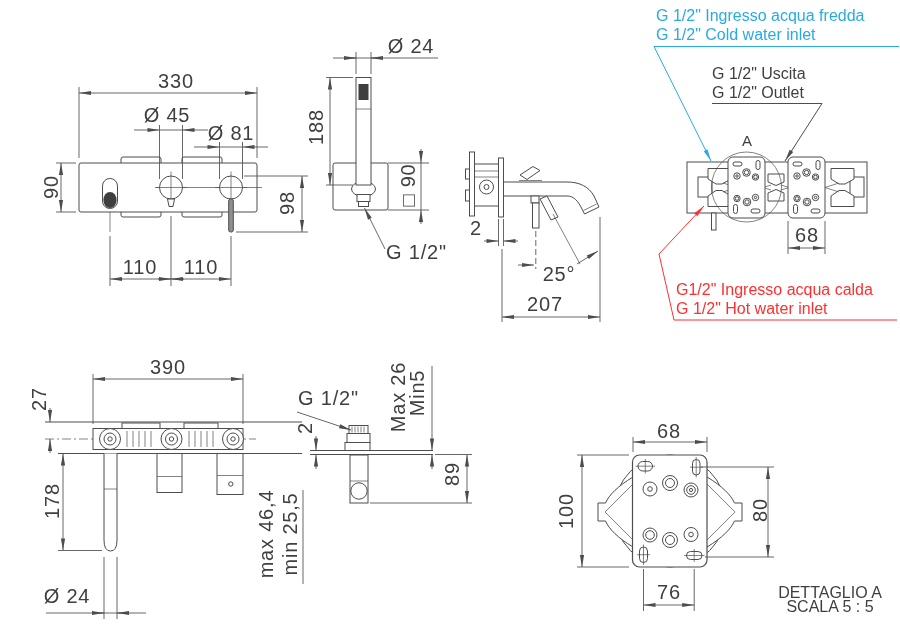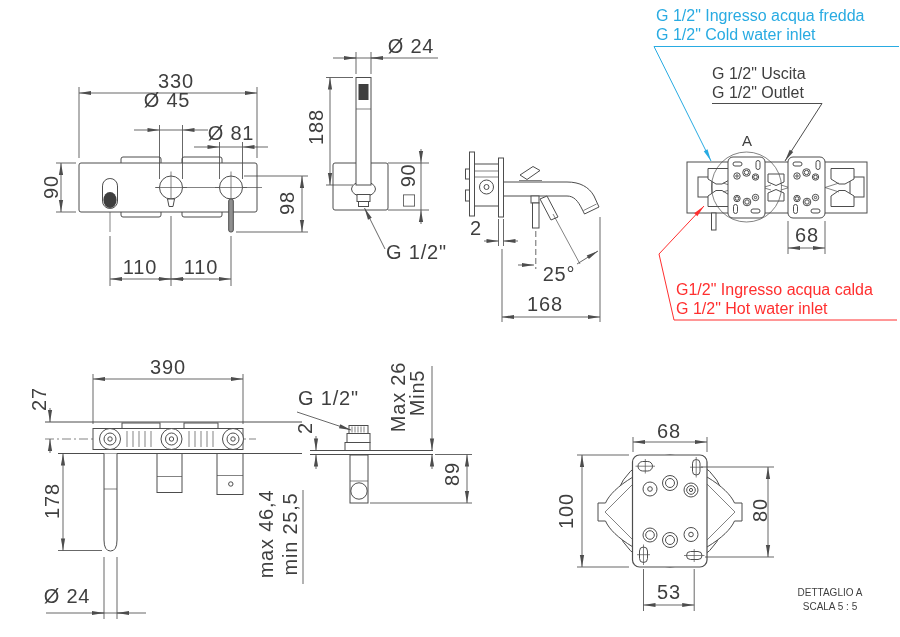--- a/index.html
+++ b/index.html
@@ -17,21 +17,21 @@
   svg .dim{stroke-width:0.85;}
   svg .blue-line{stroke:var(--accent-blue);}
   svg .red-line{stroke:var(--accent-red);}
   .lbl{position:absolute;font-size:20px;letter-spacing:0.8px;color:var(--text);
        height:20px;line-height:20px;text-align:center;white-space:nowrap;}
   .rot{transform:rotate(-90deg);transform-origin:center;}
   .la{text-align:left;}
   .ann{position:absolute;font-size:16px;line-height:19px;color:var(--text);white-space:nowrap;}
   .ann.blue{color:var(--accent-blue);}
   .ann.red{color:var(--accent-red);}
-  .cap{position:absolute;font-size:10px;line-height:14px;color:var(--text);text-align:center;white-space:nowrap;}
+  .cap{position:absolute;font-size:16px;line-height:14px;color:var(--text);text-align:center;white-space:nowrap;}
   .amark{position:absolute;font-size:15px;color:var(--text);text-align:center;width:56px;height:16px;line-height:16px;}
 </style>
 </head>
 <body>
 
 <div id="stage">
 
 <svg width="900" height="637" viewBox="0 0 900 637">
   <defs>
     <marker id="ar" markerUnits="userSpaceOnUse" markerWidth="13" markerHeight="6" viewBox="0 0 13 6" refX="12.5" refY="3" orient="auto-start-reverse">
@@ -294,35 +294,35 @@
     <path d="M629,455 H577 M629,567 H577" class="dim"></path>
     <line x1="582" y1="455" x2="582" y2="567" class="dim" marker-start="url(#ar)" marker-end="url(#ar)"></line>
     <path d="M701,467 H774 M705,557 H774" class="dim"></path>
     <line x1="768" y1="467" x2="768" y2="557" class="dim" marker-start="url(#ar)" marker-end="url(#ar)"></line>
     <path d="M643.5,569 V611 M694.2,569 V611" class="dim"></path>
     <line x1="643.5" y1="605" x2="694.2" y2="605" class="dim" marker-start="url(#ar)" marker-end="url(#ar)"></line>
   </g>
 </svg>
 
 <div class="lbl" style="left:148px;top:71px;width:56px">330</div>
-<div class="lbl" style="left:139px;top:90px;width:56px">Ø 45</div>
+<div class="lbl" style="left:139px;top:105px;width:56px">Ø 45</div>
 <div class="lbl" style="left:203px;top:123px;width:56px">Ø 81</div>
 <div class="lbl rot" style="left:23px;top:177px;width:56px">90</div>
 <div class="lbl rot" style="left:259px;top:193px;width:56px">98</div>
 <div class="lbl" style="left:112px;top:257px;width:56px">110</div>
 <div class="lbl" style="left:173px;top:257px;width:56px">110</div>
 
 <div class="lbl" style="left:383px;top:36px;width:56px">Ø 24</div>
 <div class="lbl rot" style="left:288px;top:117px;width:56px">188</div>
 <div class="lbl rot" style="left:380px;top:175px;width:56px">□ 90</div>
 <div class="lbl la" style="left:386px;top:242px">G 1/2"</div>
 
 <div class="lbl" style="left:448px;top:218px;width:56px">2</div>
 <div class="lbl" style="left:531px;top:264px;width:56px">25°</div>
-<div class="lbl" style="left:517px;top:294px;width:56px">168</div>
+<div class="lbl" style="left:517px;top:294px;width:56px">207</div>
 
 <div class="amark" style="left:719px;top:133px">A</div>
 <div class="lbl" style="left:779px;top:225px;width:56px">68</div>
 
 <div class="ann blue" style="left:656px;top:6px">
   <div>G 1/2" Ingresso acqua fredda</div>
   <div>G 1/2" Cold water inlet</div>
 </div>
 <div class="ann" style="left:712px;top:64px">
   <div>G 1/2" Uscita</div>
@@ -342,19 +342,19 @@
 
 <div class="lbl la" style="left:298px;top:388px">G 1/2"</div>
 <div class="lbl rot" style="left:277px;top:418px;width:56px">2</div>
 <div class="lbl rot" style="left:360px;top:387px;width:76px">Max 26</div>
 <div class="lbl rot" style="left:379px;top:383px;width:76px">Min5</div>
 <div class="lbl rot" style="left:424px;top:464px;width:56px">89</div>
 
 <div class="lbl" style="left:641px;top:421px;width:56px">68</div>
 <div class="lbl rot" style="left:538px;top:501px;width:56px">100</div>
 <div class="lbl rot" style="left:732px;top:500px;width:56px">80</div>
-<div class="lbl" style="left:641px;top:582px;width:56px">53</div>
+<div class="lbl" style="left:641px;top:582px;width:56px">76</div>
 <div class="cap" style="left:777px;top:586px;width:106px">
   <div>DETTAGLIO A</div>
   <div>SCALA 5 : 5</div>
 </div>
 
 </div>
 
 </body></html>

